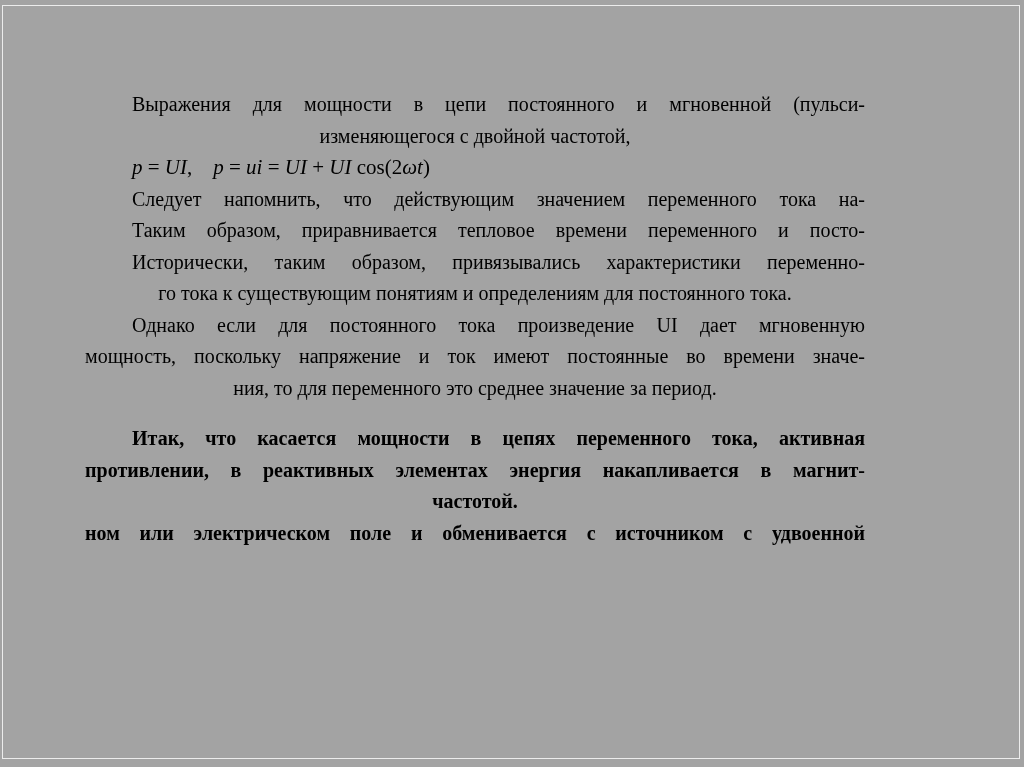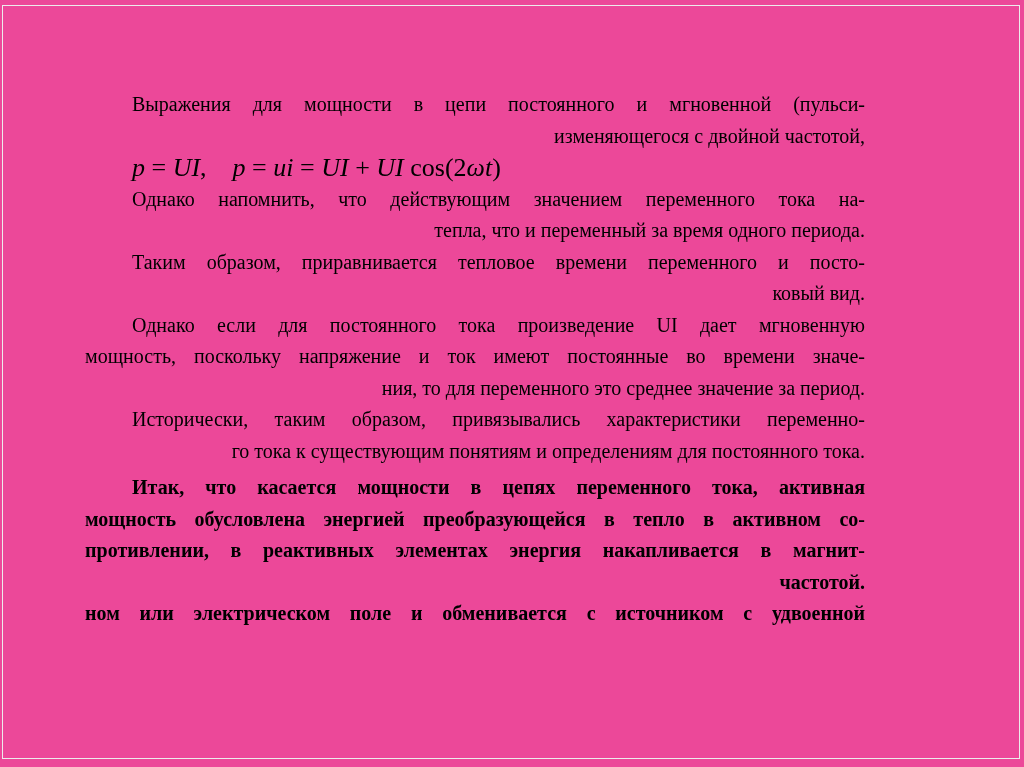--- a/index.html
+++ b/index.html
@@ -10,21 +10,21 @@
   body {
     width: 1024px;
     height: 767px;
     position: relative;
     overflow: hidden;
     font-family: "Liberation Serif", "DejaVu Serif", serif;
   }
   .page {
     position: absolute;
     inset: 0;
-    background: #ec4899;
+    background: #a3a3a3;
   }
   .frame {
     position: absolute;
     left: 2px;
     top: 5px;
     right: 4px;
     bottom: 8px;
     border: 1px solid #ececec;
     pointer-events: none;
   }
@@ -33,64 +33,61 @@
     left: 85px;
     top: 89px;
     width: 780px;
     color: #000000;
     font-size: 20px;
     line-height: 31.5px;
   }
   .para { margin: 0; }
   .para.bold {
     font-weight: 700;
-    margin-top: 5px;
+    margin-top: 19px;
   }
-  .line { text-align: right; }
+  .line { text-align: center; }
   .line.just {
     text-align: justify;
     text-align-last: justify;
   }
   .line.first { text-indent: 47px; }
   .formula {
     padding-left: 47px;
-    font-size: 26px;
+    font-size: 21px;
   }
   .formula .it { font-style: italic; }
   .formula .up { font-style: normal; }
 </style>
 </head>
 <body>
 
 <div class="page">
   <div class="frame"></div>
   <div class="text-block" id="text-block">
       <div class="para">
         <div class="line first just">Выражения для мощности в цепи постоянного и мгновенной (пульси-</div>
         <div class="line">изменяющегося с двойной частотой,</div>
       </div>
       <div class="para formula"><span class="it">p</span><span class="up"> = </span><span class="it">UI</span><span class="up">, </span><span class="it">p</span><span class="up"> = </span><span class="it">ui</span><span class="up"> = </span><span class="it">UI</span><span class="up"> + </span><span class="it">UI</span><span class="up"> cos(2</span><span class="it">ωt</span><span class="up">)</span></div>
       <div class="para">
-        <div class="line first just">Однако напомнить, что действующим значением переменного тока на-</div>
-        <div class="line">тепла, что и переменный за время одного периода.</div>
+        <div class="line first just">Следует напомнить, что действующим значением переменного тока на-</div>
       </div>
       <div class="para">
         <div class="line first just">Таким образом, приравнивается тепловое времени переменного и посто-</div>
-        <div class="line">ковый вид.</div>
+      </div>
+      <div class="para">
+        <div class="line first just">Исторически, таким образом, привязывались характеристики переменно-</div>
+        <div class="line">го тока к существующим понятиям и определениям для постоянного тока.</div>
       </div>
       <div class="para">
         <div class="line first just">Однако если для постоянного тока произведение UI дает мгновенную</div>
         <div class="line just">мощность, поскольку напряжение и ток имеют постоянные во времени значе-</div>
         <div class="line">ния, то для переменного это среднее значение за период.</div>
       </div>
-      <div class="para">
-        <div class="line first just">Исторически, таким образом, привязывались характеристики переменно-</div>
-        <div class="line">го тока к существующим понятиям и определениям для постоянного тока.</div>
-      </div>
       <div class="para bold">
         <div class="line first just">Итак, что касается мощности в цепях переменного тока, активная</div>
-        <div class="line just">мощность обусловлена энергией преобразующейся в тепло в активном со-</div>
         <div class="line just">противлении, в реактивных элементах энергия накапливается в магнит-</div>
         <div class="line">частотой.</div>
         <div class="line just">ном или электрическом поле и обменивается с источником с удвоенной</div>
       </div>
     </div>
 </div>
 
 </body></html>

